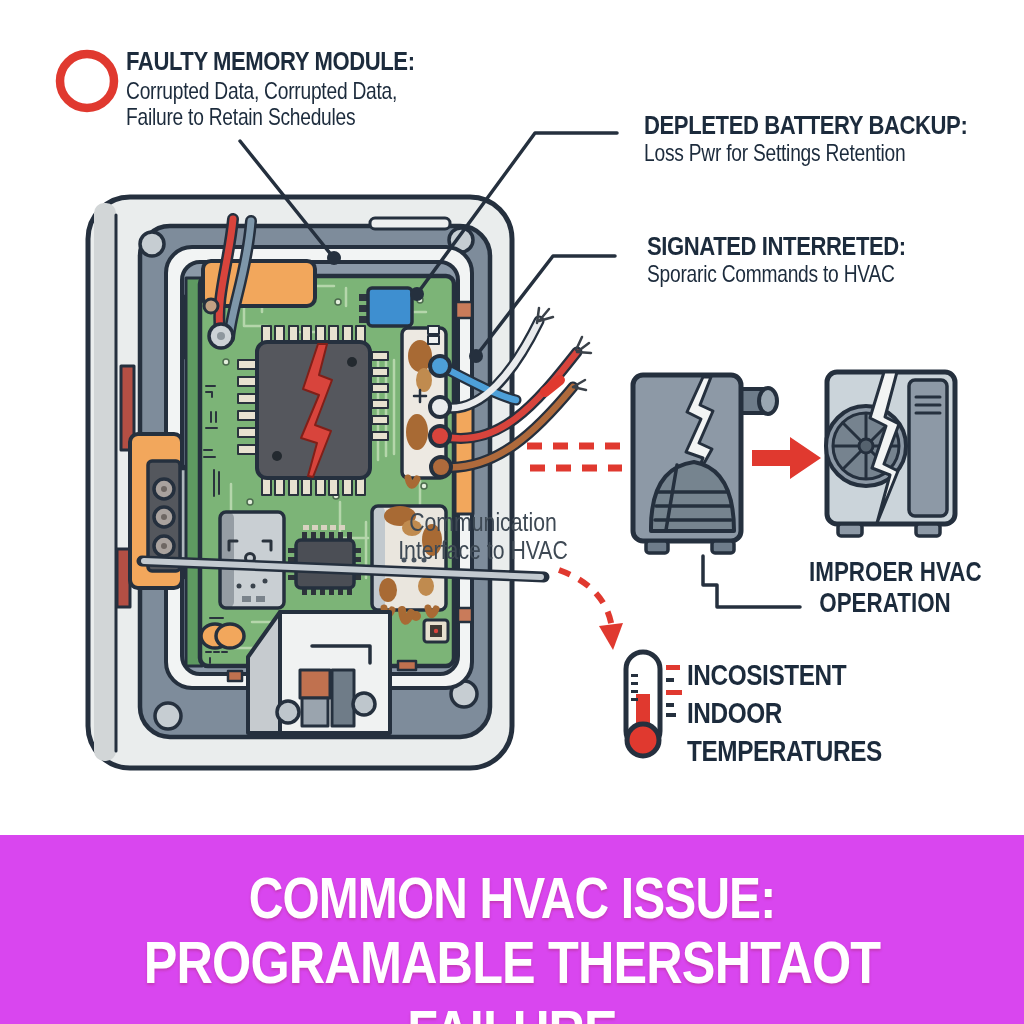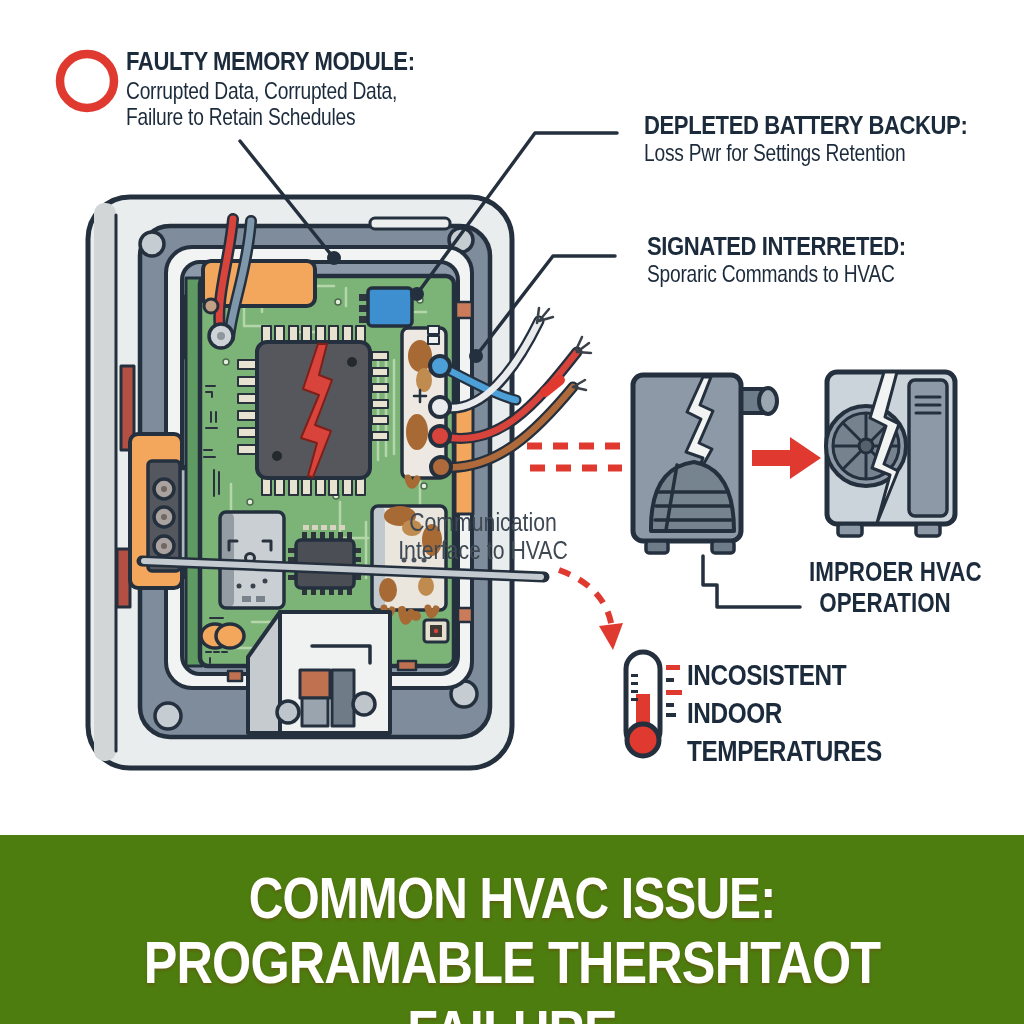--- a/index.html
+++ b/index.html
@@ -409,18 +409,18 @@
   <div>IMPROER HVAC</div>
   <div>OPERATION</div>
 </div>
 
 <div class="txt t-incons" style="left:687px;top:656px;">
   <div>INCOSISTENT</div>
   <div>INDOOR</div>
   <div>TEMPERATURES</div>
 </div>
 
-<div id="banner" style="background:#4d7c0f;text-decoration:underline;">
+<div id="banner" style="background:#d946ef;text-decoration:underline;">
   <div id="banner-line1" class="banner-line">COMMON HVAC ISSUE:</div>
   <div id="banner-line2" class="banner-line">PROGRAMABLE THERSHTAOT FAILURE</div>
 </div>
 
 </div>
 
 </body></html>

